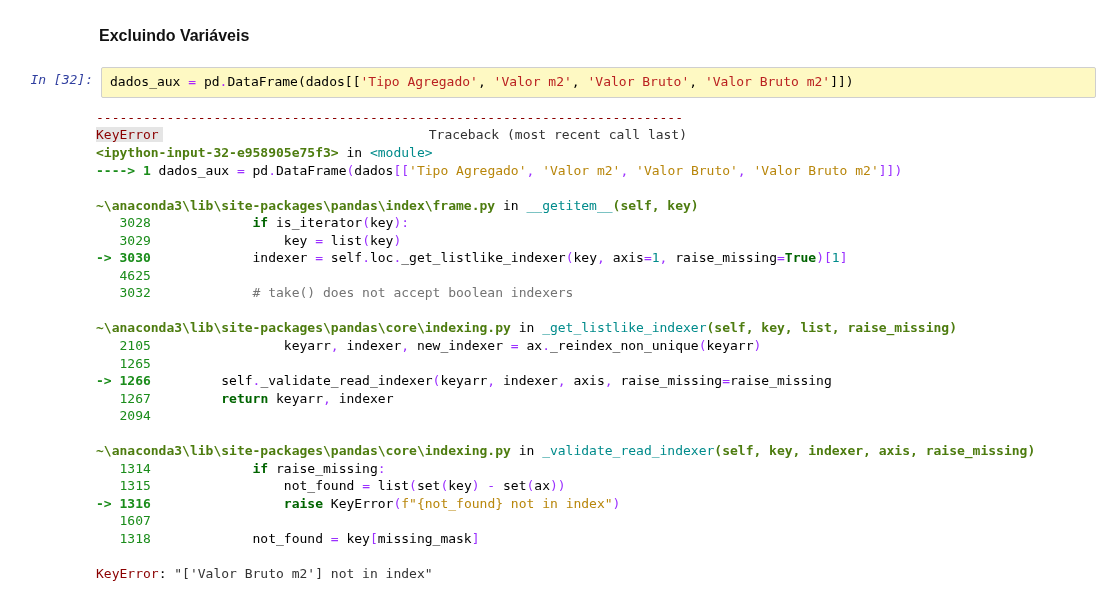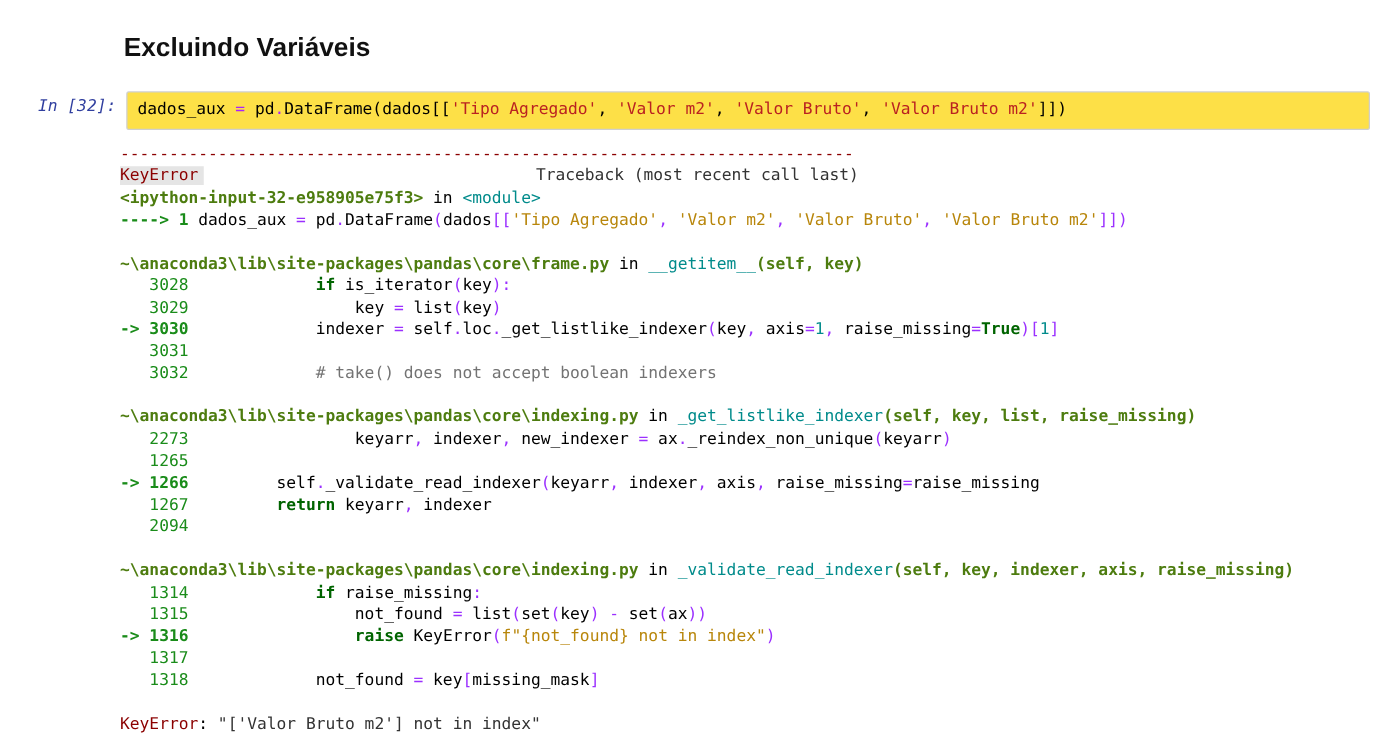--- a/index.html
+++ b/index.html
@@ -15,21 +15,21 @@
   }
   .cell {
     border: 1px solid transparent;
     padding: 2px 0;
   }
   .md-cell {
     padding-left: 92px;
     margin-bottom: 6px;
   }
   .md-cell h2 {
-    font-size: 21px;
+    font-size: 16px;
     font-weight: 700;
     margin: 16px 0 10px 0;
     color: #111;
   }
   .code-cell {
     display: flex;
     align-items: flex-start;
   }
   .prompt {
     width: 86px;
@@ -38,21 +38,21 @@
     padding: 5px 8px 0 0;
     font-family: monospace;
     font-size: 13px;
     color: #303F9F;
     font-style: italic;
   }
   .input-area {
     flex: 1;
     border: 1px solid #cfcfcf;
     border-radius: 2px;
-    background: #fde047;
+    background: #fef9c3;
     padding: 6px 8px;
     font-family: monospace;
     font-size: 13px;
     line-height: 1.3;
     overflow-x: auto;
     white-space: pre;
   }
   .output-row {
     display: flex;
     align-items: flex-start;
@@ -105,37 +105,37 @@
     <div class="input-area"><span class="c-name">dados_aux</span><span class="c-op"> = </span><span class="c-name">pd</span><span class="c-op">.</span><span class="c-cls">DataFrame</span><span>(</span><span class="c-name">dados</span><span>[[</span><span class="c-str">'Tipo Agregado'</span><span>, </span><span class="c-str">'Valor m2'</span><span>, </span><span class="c-str">'Valor Bruto'</span><span>, </span><span class="c-str">'Valor Bruto m2'</span><span>]]</span><span>)</span></div>
   </div>
 
   <div class="output-row">
     <div class="output-prompt"></div>
     <div class="output-area"><span class="tb-dash">---------------------------------------------------------------------------</span>
 <span class="tb-err">KeyError</span><span class="tb-hdr">                                  Traceback (most recent call last)</span>
 <span class="tb-file">&lt;ipython-input-32-e958905e75f3&gt;</span><span> in </span><span class="tb-func">&lt;module&gt;</span>
 <span class="tb-arrow">----&gt; 1</span><span> dados_aux </span><span class="tb-op">=</span><span> pd</span><span class="tb-op">.</span><span>DataFrame</span><span class="tb-op">(</span><span>dados</span><span class="tb-op">[[</span><span class="tb-str">'Tipo Agregado'</span><span class="tb-op">, </span><span class="tb-str">'Valor m2'</span><span class="tb-op">, </span><span class="tb-str">'Valor Bruto'</span><span class="tb-op">, </span><span class="tb-str">'Valor Bruto m2'</span><span class="tb-op">]]</span><span class="tb-op">)</span>
 
-<span class="tb-file">~\anaconda3\lib\site-packages\pandas\core\frame.py</span><span> in </span><span class="tb-func">__getitem__</span><span class="tb-file">(self, key)</span>
+<span class="tb-file">~\anaconda3\lib\site-packages\pandas\index\frame.py</span><span> in </span><span class="tb-func">__getitem__</span><span class="tb-file">(self, key)</span>
 <span class="tb-lno">   3028</span>             <span class="tb-kw">if</span><span> is_iterator</span><span class="tb-op">(</span><span>key</span><span class="tb-op">)</span><span class="tb-op">:</span>
 <span class="tb-lno">   3029</span><span>                 key </span><span class="tb-op">=</span><span> list</span><span class="tb-op">(</span><span>key</span><span class="tb-op">)</span>
 <span class="tb-arrow">-&gt; 3030</span><span>             indexer </span><span class="tb-op">=</span><span> self</span><span class="tb-op">.</span><span>loc</span><span class="tb-op">.</span><span>_get_listlike_indexer</span><span class="tb-op">(</span><span>key</span><span class="tb-op">, </span><span>axis</span><span class="tb-op">=</span><span class="tb-func">1</span><span class="tb-op">, </span><span>raise_missing</span><span class="tb-op">=</span><span class="tb-true">True</span><span class="tb-op">)</span><span class="tb-op">[</span><span class="tb-func">1</span><span class="tb-op">]</span>
-<span class="tb-lno">   3031</span>
+<span class="tb-lno">   4625</span>
 <span class="tb-lno">   3032</span>             <span class="tb-cmt"># take() does not accept boolean indexers</span>
 
 <span class="tb-file">~\anaconda3\lib\site-packages\pandas\core\indexing.py</span><span> in </span><span class="tb-func">_get_listlike_indexer</span><span class="tb-file">(self, key, list, raise_missing)</span>
-<span class="tb-lno">   2273</span><span>                 keyarr</span><span class="tb-op">, </span><span>indexer</span><span class="tb-op">, </span><span>new_indexer </span><span class="tb-op">=</span><span> ax</span><span class="tb-op">.</span><span>_reindex_non_unique</span><span class="tb-op">(</span><span>keyarr</span><span class="tb-op">)</span>
+<span class="tb-lno">   2105</span><span>                 keyarr</span><span class="tb-op">, </span><span>indexer</span><span class="tb-op">, </span><span>new_indexer </span><span class="tb-op">=</span><span> ax</span><span class="tb-op">.</span><span>_reindex_non_unique</span><span class="tb-op">(</span><span>keyarr</span><span class="tb-op">)</span>
 <span class="tb-lno">   1265</span>
 <span class="tb-arrow">-&gt; 1266</span><span>         self</span><span class="tb-op">.</span><span>_validate_read_indexer</span><span class="tb-op">(</span><span>keyarr</span><span class="tb-op">, </span><span>indexer</span><span class="tb-op">, </span><span>axis</span><span class="tb-op">, </span><span>raise_missing</span><span class="tb-op">=</span><span>raise_missing</span><span class="tb-op" if="tb.l1266_rp"></span>
 <span class="tb-lno">   1267</span>         <span class="tb-kw">return</span><span> keyarr</span><span class="tb-op">, </span><span>indexer</span>
 <span class="tb-lno">   2094</span>
 
 <span class="tb-file">~\anaconda3\lib\site-packages\pandas\core\indexing.py</span><span> in </span><span class="tb-func">_validate_read_indexer</span><span class="tb-file">(self, key, indexer, axis, raise_missing)</span>
 <span class="tb-lno">   1314</span>             <span class="tb-kw">if</span><span> raise_missing</span><span class="tb-op">:</span>
 <span class="tb-lno">   1315</span><span>                 not_found </span><span class="tb-op">=</span><span> list</span><span class="tb-op">(</span><span>set</span><span class="tb-op">(</span><span>key</span><span class="tb-op">)</span><span class="tb-op"> - </span><span>set</span><span class="tb-op">(</span><span>ax</span><span class="tb-op">)</span><span class="tb-op">)</span>
 <span class="tb-arrow">-&gt; 1316</span>                 <span class="tb-kw">raise</span><span> </span><span>KeyError</span><span class="tb-op">(</span><span class="tb-str">f"</span><span class="tb-str">{not_found}</span><span class="tb-str"> not in index</span><span class="tb-str">"</span><span class="tb-op">)</span>
-<span class="tb-lno">   1317</span>
+<span class="tb-lno">   1607</span>
 <span class="tb-lno">   1318</span><span>             not_found </span><span class="tb-op">=</span><span> key</span><span class="tb-op">[</span><span>missing_mask</span><span class="tb-op">]</span>
 
 <span class="tb-errn">KeyError</span><span>: </span><span class="tb-msg">"['Valor Bruto m2'] not in index"</span></div>
   </div>
 
 </div>
 
 </body></html>

